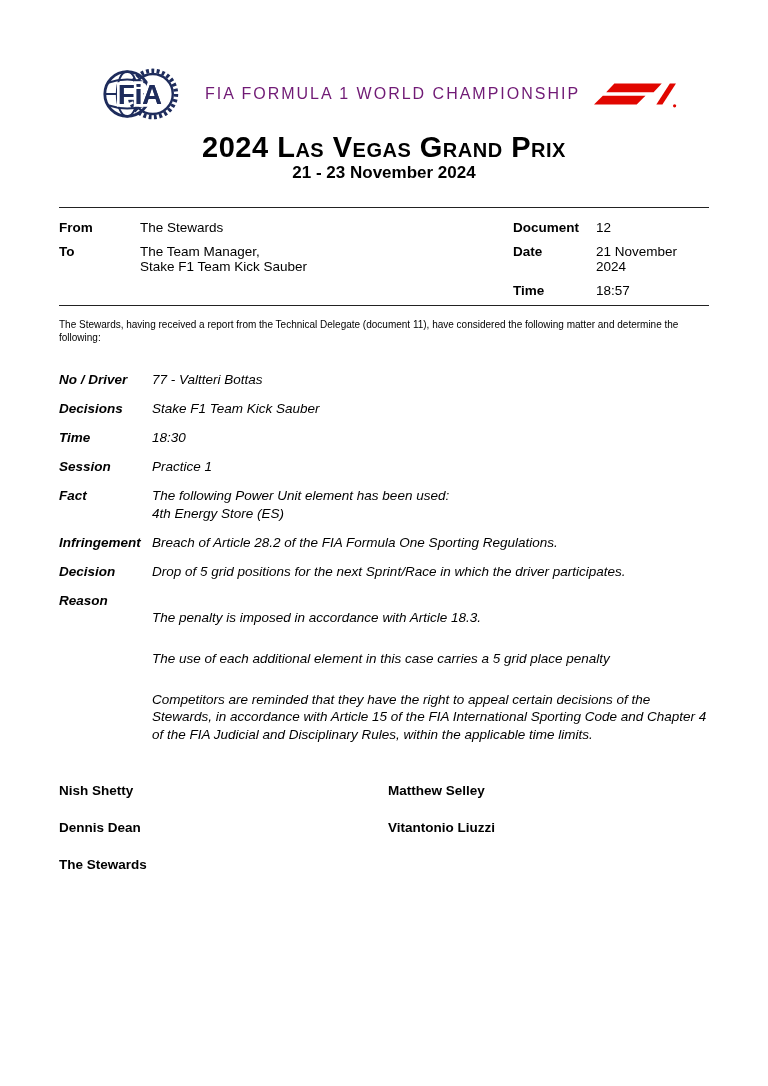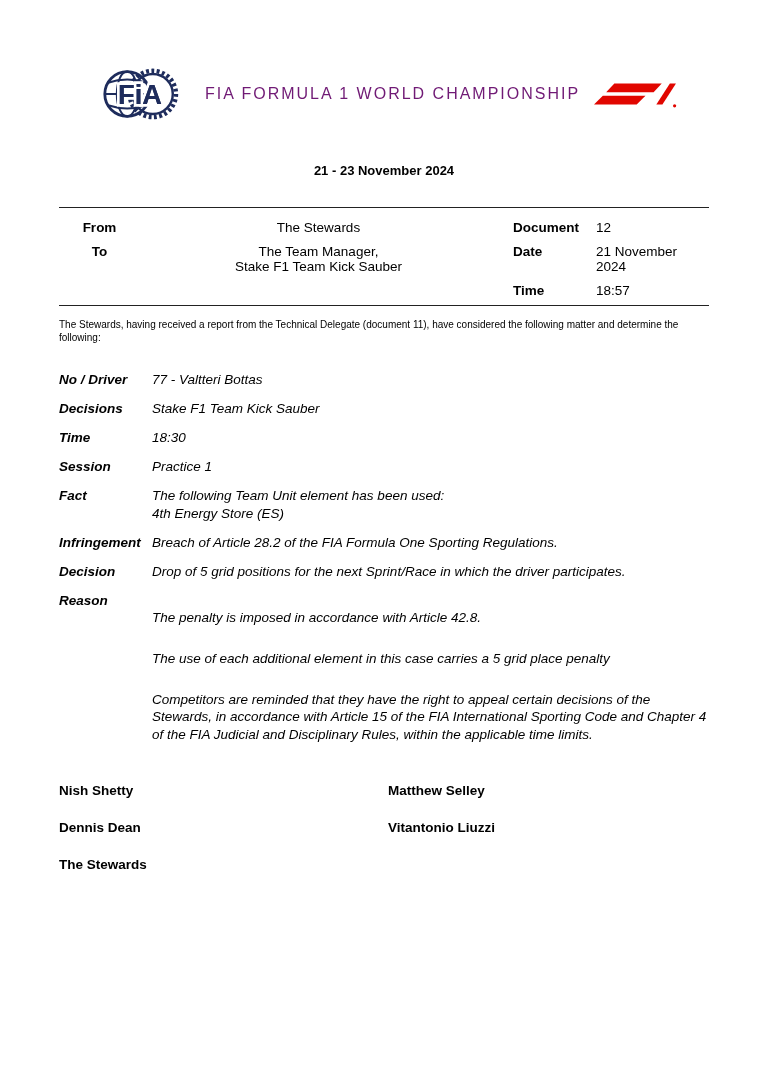--- a/index.html
+++ b/index.html
@@ -25,34 +25,34 @@
   }
   .f1-logo { position: absolute; left: 594px; top: 76px; width: 84px; height: 38px; }
 
   .event-title {
     position: absolute; left: 0; top: 131px; width: 768px;
     text-align: center; font-weight: bold; font-size: 29px;
     font-variant: small-caps; letter-spacing: 0.5px;
   }
   .event-dates {
     position: absolute; left: 0; top: 163px; width: 768px;
-    text-align: center; font-weight: bold; font-size: 13px;
+    text-align: center; font-weight: bold; font-size: 17px;
   }
 
   
   .rule { position: absolute; left: 59px; width: 650px; height: 0; border-top: 1.4px solid #222; }
   .rule-top { top: 207px; }
   .rule-bottom { top: 305px; }
 
   
   .meta { position: absolute; left: 59px; top: 220px; width: 650px; font-size: 13.5px; }
   .meta-left { position: absolute; left: 0; top: 0; width: 438px; }
   .meta-right { position: absolute; left: 438px; top: 0; width: 212px; }
   .meta-row { display: grid; }
-  .meta-left .meta-row { grid-template-columns: 81px auto; margin-bottom: 9px; text-align: center; }
+  .meta-left .meta-row { grid-template-columns: 81px auto; margin-bottom: 9px; }
   .meta-right .meta-row { grid-template-columns: 83px auto; margin-bottom: 9px; margin-left: 16px; }
   .meta-label { font-weight: bold; }
   .meta-value { line-height: 1.12; }
 
   
   .intro {
     position: absolute; left: 59px; top: 318px; width: 650px;
     font-size: 10px; line-height: 1.33;
   }
   .fields { position: absolute; left: 59px; top: 371px; width: 650px; font-size: 13.5px; font-style: italic; }
@@ -93,20 +93,21 @@
 
   <div class="f1-logo">
     <svg viewBox="0 0 124 50" width="84" height="38">
       <path d="M30,8 L100,8 L88,21 L18,21 Z" fill="#E10600"></path>
       <path d="M13,26 L76,26 L63,39 L0,39 Z" fill="#E10600"></path>
       <path d="M92,39 L112,8 L121,8 L101,39 Z" fill="#E10600"></path>
       <circle cx="119" cy="41" r="2.4" fill="#E10600"></circle>
     </svg>
   </div>
 
+  <div class="event-title">2024 Las Vegas Grand Prix</div>
   <div class="event-dates">21 - 23 November 2024</div>
 
   <div class="rule rule-top"></div>
   <div class="rule rule-bottom"></div>
 
   <div class="meta">
     <div class="meta-left">
       <div class="meta-row">
         <div class="meta-label">From</div>
         <div class="meta-value">The Stewards</div>
@@ -147,35 +148,35 @@
     <div class="field-row">
       <div class="field-label">Time</div>
       <div class="field-value">18:30</div>
     </div>
     <div class="field-row">
       <div class="field-label">Session</div>
       <div class="field-value">Practice 1</div>
     </div>
     <div class="field-row">
       <div class="field-label">Fact</div>
-      <div class="field-value">The following Team Unit element has been used:
+      <div class="field-value">The following Power Unit element has been used:
 4th Energy Store (ES)</div>
     </div>
     <div class="field-row">
       <div class="field-label">Infringement</div>
       <div class="field-value">Breach of Article 28.2 of the FIA Formula One Sporting Regulations.</div>
     </div>
     <div class="field-row">
       <div class="field-label">Decision</div>
       <div class="field-value">Drop of 5 grid positions for the next Sprint/Race in which the driver participates.</div>
     </div>
     <div class="field-row">
       <div class="field-label">Reason</div>
       <div class="field-value">
-        <div class="reason-p">The penalty is imposed in accordance with Article 42.8.</div>
+        <div class="reason-p">The penalty is imposed in accordance with Article 18.3.</div>
         <div class="reason-p">The use of each additional element in this case carries a 5 grid place penalty</div>
         <div class="reason-p">Competitors are reminded that they have the right to appeal certain decisions of the Stewards, in accordance with Article 15 of the FIA International Sporting Code and Chapter 4 of the FIA Judicial and Disciplinary Rules, within the applicable time limits.</div>
       </div>
     </div>
   </div>
 
   <div class="signatures">
     <div class="sig-row">
       <div>Nish Shetty</div>
       <div>Matthew Selley</div>

